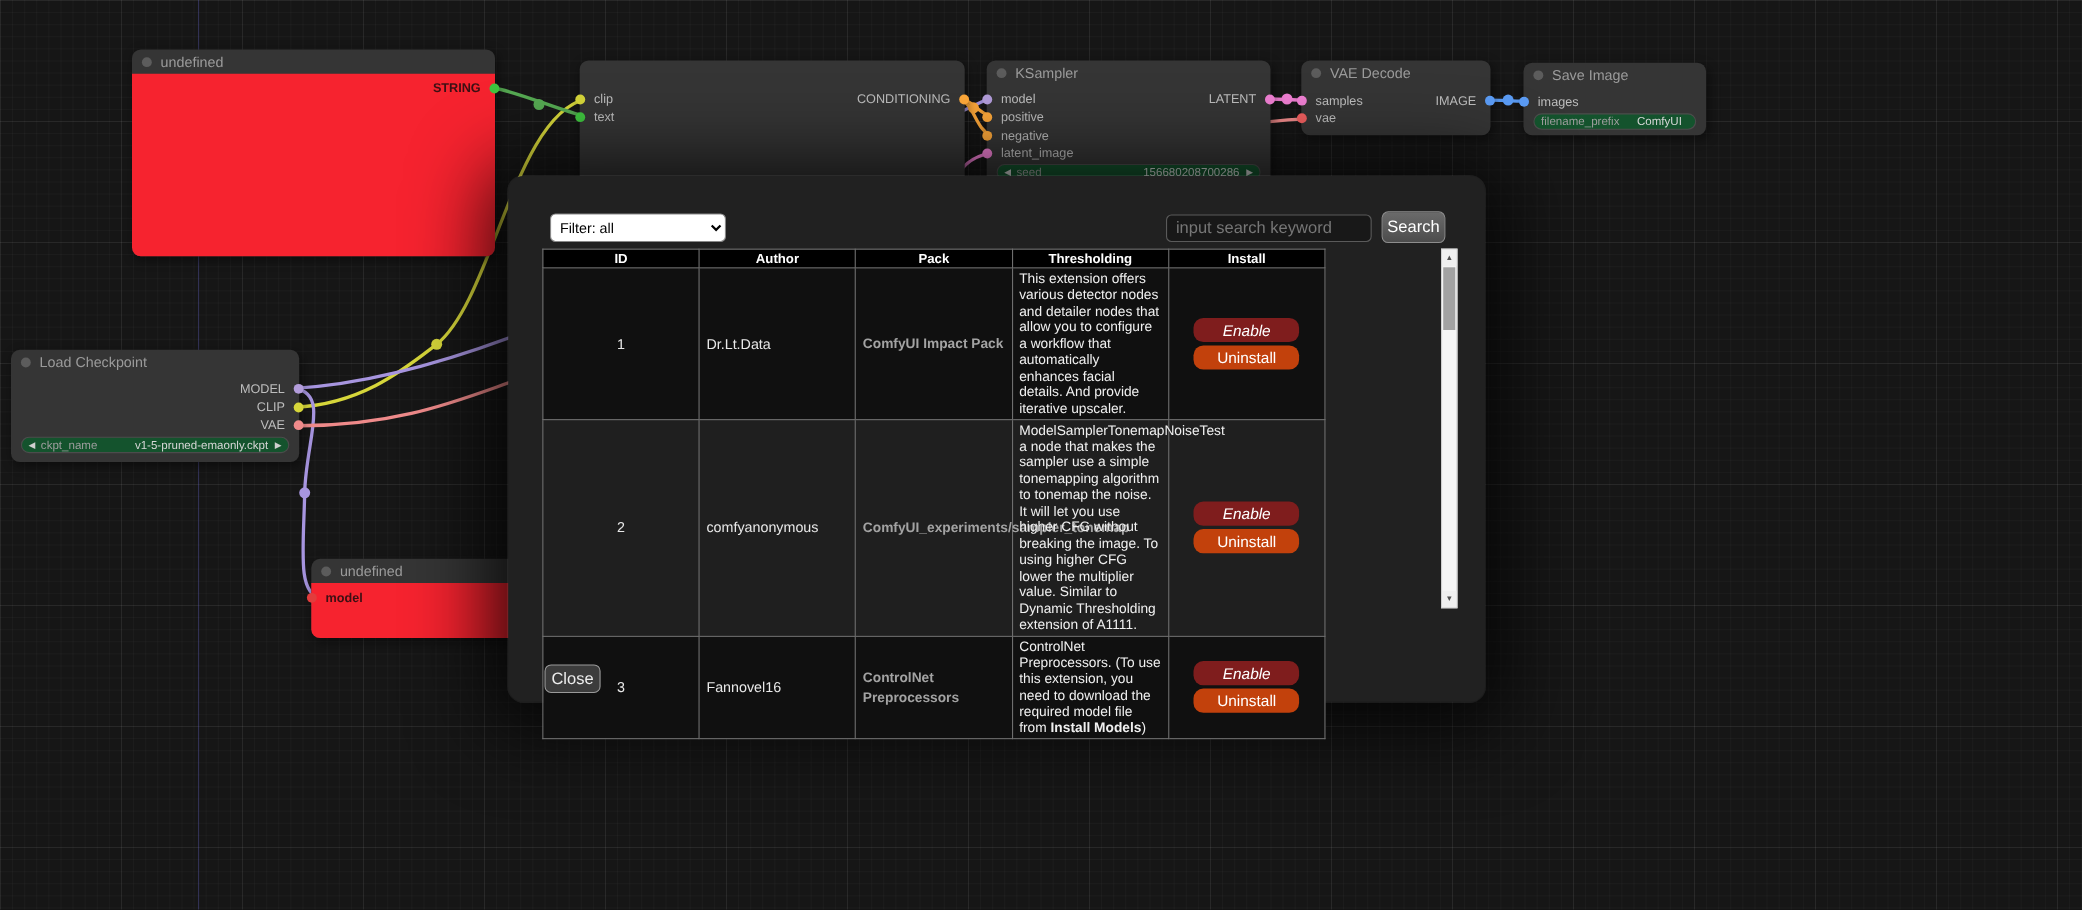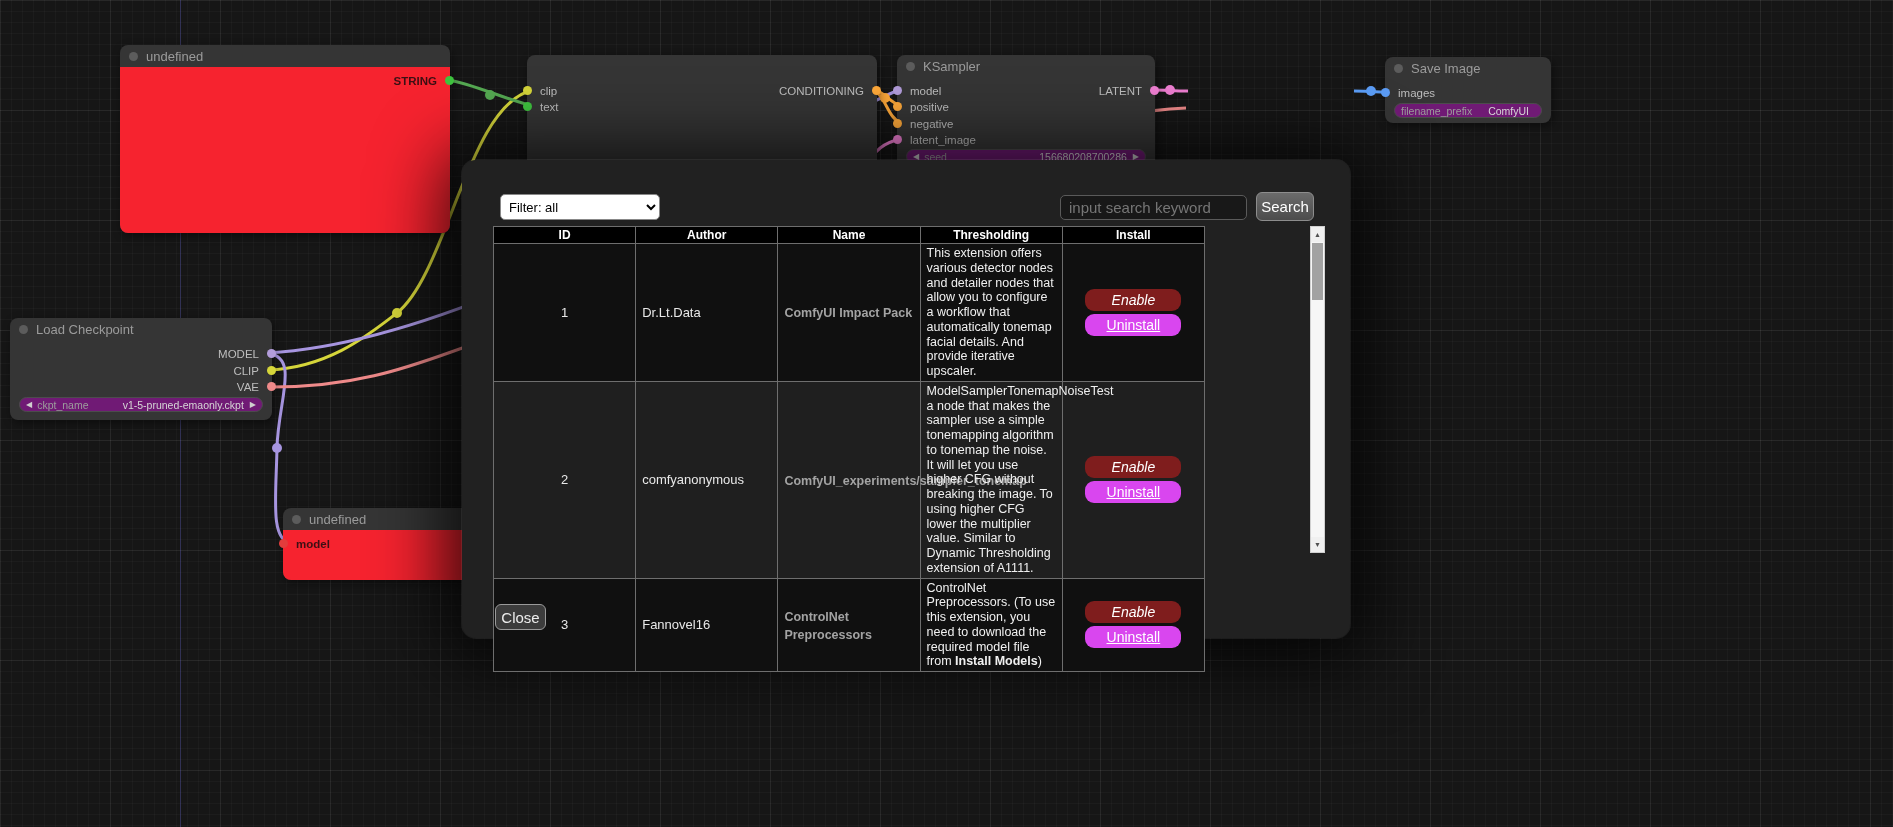--- a/index.html
+++ b/index.html
@@ -44,21 +44,21 @@
     display:flex; align-items:center; font-size:11.5px; color:#bdbdbd; white-space:nowrap;
   }
   .slot.in  { padding-left:13px; justify-content:flex-start; }
   .slot.out { padding-right:13px; justify-content:flex-end; }
   .slot .dot { position:absolute; width:9px; height:9px; border-radius:50%; top:4px; }
   .slot.in  .dot { left:-4px; }
   .slot.out .dot { right:-4px; }
   .slot .dark-label { color:#3c1014; font-weight:bold; }
   .widget {
     position:absolute; left:9px; right:9px; height:15px;
-    background:#701a75; border:1px solid #4c4c4c; border-radius:8px;
+    background:#14532d; border:1px solid #4c4c4c; border-radius:8px;
     display:flex; align-items:center; padding:0 6px;
     font-size:10.5px; color:#9d9d9d; white-space:nowrap; overflow:hidden;
   }
   .widget .warrow { color:#cfcfcf; font-size:8px; line-height:1; }
   .widget .wlabel { margin-left:5px; }
   .widget .wvalue { margin-left:auto; margin-right:6px; color:#d6d6d6; }
 
   
   .dialog {
     position:absolute; left:462px; top:160px; width:888px; height:478px; z-index:10;
@@ -95,21 +95,21 @@
   td.c-name { width:235px; padding:2px 6px; }
   td.c-name .ext-link { color:#a3a3a3; font-weight:bold; font-size:12.5px; cursor:pointer; }
   td.c-desc { width:330px; padding:2px 6px; color:#f0f0f0; font-size:12.5px; line-height:1.18; vertical-align:top; }
   td.c-install { width:104px; text-align:center; vertical-align:middle; padding:3px 0; }
   .btn-enable, .btn-uninstall {
     display:block; width:96px; height:22px; margin:3px auto;
     border:none; border-radius:9px; color:#fff; font-size:14px; cursor:pointer;
     font-family:"Liberation Sans",sans-serif; line-height:20px;
   }
   .btn-enable { background:#7f1d1d;font-style:italic; }
-  .btn-uninstall { background:#d946ef;text-decoration:underline; }
+  .btn-uninstall { background:#c2410c; }
   .scrollbar {
     position:absolute; right:0; top:0; width:15px; height:327px;
     background:#f6f6f6; border:1px solid #d0d0d0;
   }
   .sb-arrow { position:absolute; left:0; right:0; height:15px; background:#f0f0f0;
     display:flex; align-items:center; justify-content:center; font-size:7px; color:#505050; cursor:pointer; }
   .sb-arrow.up { top:0; } .sb-arrow.down { bottom:0; }
   .sb-thumb { position:absolute; left:1px; right:1px; top:16px; height:57px; background:#a2a2a2; cursor:pointer; }
   .close-btn {
     position:absolute; left:33px; top:444px; width:51px; height:26px;
@@ -204,20 +204,38 @@
       <span class="dot" style="background:#ef7fd2"></span>
     </div>
     <div class="widget" style="top:94px">
       <span class="warrow">◀</span>
       <span class="wlabel">seed</span>
       <span class="wvalue">156680208700286</span>
       <span class="warrow">▶</span>
     </div>
   </div>
 
+  <div class="node" style="left:1183px;top:55px;width:172px;height:68px">
+    <div class="node-title">
+      <span class="title-dot"></span>
+      <span>VAE Decode</span>
+    </div>
+    <div class="slot in" style="top:28px">
+      <span class="dot" style="background:#ef7fd2"></span>
+      <span>samples</span>
+    </div>
+    <div class="slot in" style="top:44px">
+      <span class="dot" style="background:#f05f5f"></span>
+      <span>vae</span>
+    </div>
+    <div class="slot out" style="top:28px">
+      <span>IMAGE</span>
+      <span class="dot" style="background:#5b9cf5"></span>
+    </div>
+  </div>
 
   <div class="node" style="left:1385px;top:57px;width:166px;height:66px">
     <div class="node-title">
       <span class="title-dot"></span>
       <span>Save Image</span>
     </div>
     <div class="slot in" style="top:27px">
       <span class="dot" style="background:#5b9cf5"></span>
       <span>images</span>
     </div>
@@ -272,31 +290,31 @@
 
   <input class="search-input" type="text" placeholder="input search keyword" style="">
   <button class="search-btn">Search</button>
 
   <div class="table-wrap">
     <table class="ext">
       <thead>
         <tr>
           <th>ID</th>
           <th>Author</th>
-          <th>Name</th>
+          <th>Pack</th>
           <th>Thresholding</th>
           <th>Install</th>
         </tr>
       </thead>
       <tbody>
         <tr class="row-odd">
           <td class="c-id">1</td>
           <td class="c-author">Dr.Lt.Data</td>
           <td class="c-name"><span class="ext-link">ComfyUI Impact Pack</span></td>
-          <td class="c-desc">This extension offers various detector nodes and detailer nodes that allow you to configure a workflow that automatically tonemap facial details. And provide iterative upscaler.</td>
+          <td class="c-desc">This extension offers various detector nodes and detailer nodes that allow you to configure a workflow that automatically enhances facial details. And provide iterative upscaler.</td>
           <td class="c-install">
             <button class="btn-enable">Enable</button>
             <button class="btn-uninstall">Uninstall</button>
           </td>
         </tr>
         <tr class="row-even">
           <td class="c-id">2</td>
           <td class="c-author">comfyanonymous</td>
           <td class="c-name"><span class="ext-link">ComfyUI_experiments/sampler_tonemap</span></td>
           <td class="c-desc">ModelSamplerTonemapNoiseTest a node that makes the sampler use a simple tonemapping algorithm to tonemap the noise. It will let you use higher CFG without breaking the image. To using higher CFG lower the multiplier value. Similar to Dynamic Thresholding extension of A1111.</td>

